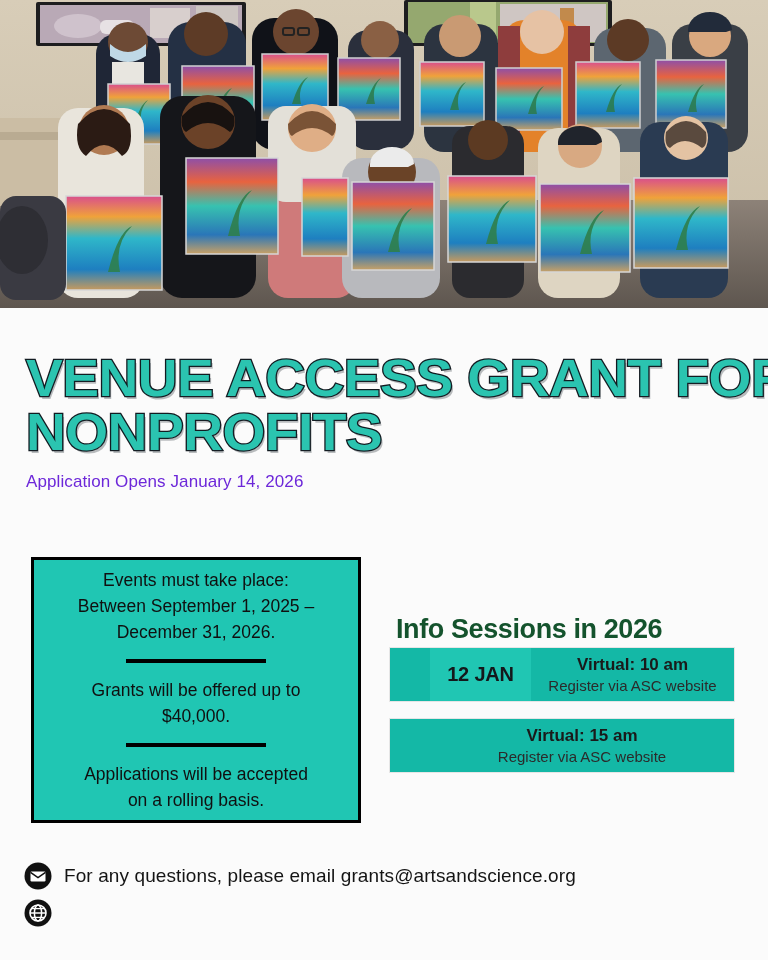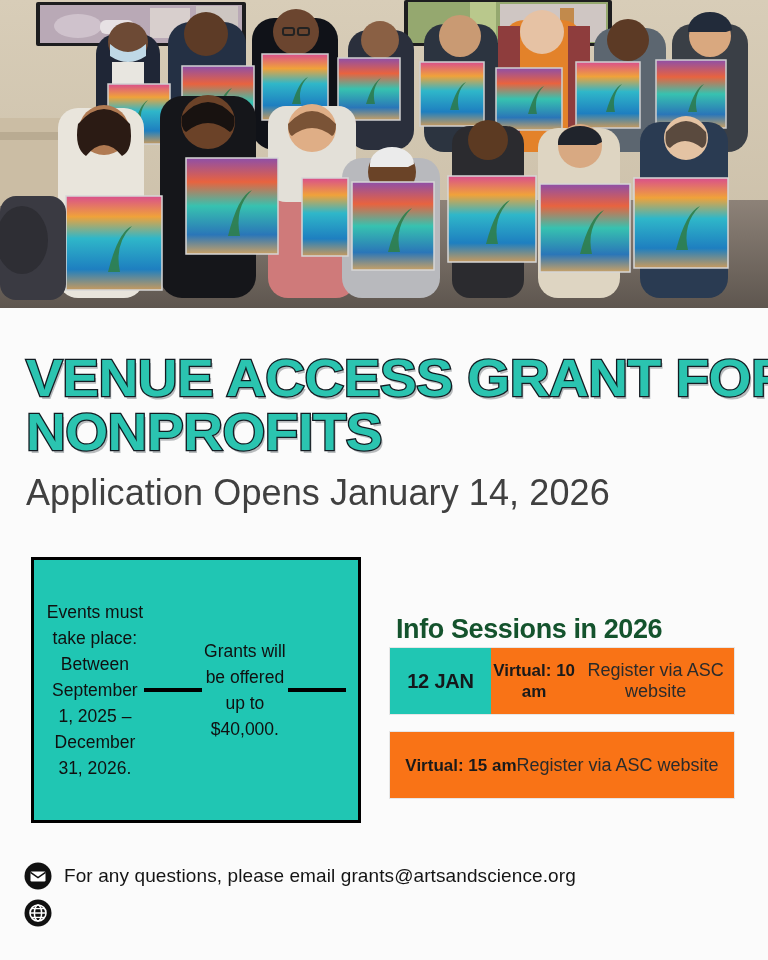--- a/index.html
+++ b/index.html
@@ -43,36 +43,37 @@
     -webkit-text-stroke: 2.5px #121b21;
     paint-order: stroke fill;
     text-shadow: 2px 3px 0 rgba(30,40,48,0.30);
   }
 
   
   .subtitle {
     position: absolute;
     left: 26px;
     top: 472px;
-    font-size: 36px;
-    color: #404040;
+    font-size: 17px;
+    color: #6d28d9;
     letter-spacing: 0.1px;
   }
 
   
   .teal-box {
     position: absolute;
     left: 31px;
     top: 557px;
     width: 330px;
     height: 266px;
     background: #20c6b3;
     border: 3px solid #000000;
     box-sizing: border-box;
     display: flex;
+    flex-direction: column;
     align-items: center;
     justify-content: center;
     padding: 6px 12px;
     box-sizing: border-box;
   }
   .teal-line {
     font-size: 17.5px;
     line-height: 26px;
     color: #101010;
     text-align: center;
@@ -97,54 +98,55 @@
   }
   .sessions {
     position: absolute;
     left: 389px;
     top: 647px;
     width: 346px;
   }
   .session-row {
     display: flex;
     align-items: stretch;
-    height: 68px;
+    height: 55px;
     margin-bottom: 16px;
-    background: #f97316;
+    background: #14b8a6;
     border: 1px solid #e6e6e6;
     box-sizing: border-box;
+    padding-left: 40px;
   }
   .session-date {
     width: 101px;
     flex: 0 0 101px;
     background: #20c6b3;
     display: flex;
     align-items: center;
     justify-content: center;
     font-size: 20px;
     font-weight: 700;
     color: #14181b;
     letter-spacing: -0.2px;
   }
   .session-body {
     flex: 1;
     display: flex;
-    flex-direction: row;
+    flex-direction: column;
     align-items: center;
     justify-content: center;
     line-height: 21px;
     text-align: center;
   }
   .session-title {
     font-size: 17px;
     font-weight: 700;
     color: #1a1a1a;
   }
   .session-sub {
-    font-size: 18px;
+    font-size: 15px;
     color: #2b2b2b;
   }
 
   
   .footer { position: absolute; left: 24px; top: 862px; text-align: right; }
   .foot-row {
     display: flex;
     align-items: center;
     margin-bottom: 9px;
   }
@@ -322,20 +324,22 @@
 <div class="subtitle">Application Opens January 14, 2026</div>
 
 <div class="teal-box">
   <div class="teal-line">Events must take place:
 Between September 1, 2025 –
 December 31, 2026.</div>
   <div class="teal-div"></div>
   <div class="teal-line">Grants will be offered up to
 $40,000.</div>
   <div class="teal-div"></div>
+  <div class="teal-line">Applications will be accepted
+on a rolling basis.</div>
 </div>
 
 <h2 class="info-head">Info Sessions in 2026</h2>
 <div class="sessions">
   <div class="session-row">
     <div class="session-date">12 JAN</div>
     <div class="session-body">
       <div class="session-title">Virtual: 10 am</div>
       <div class="session-sub">Register via ASC website</div>
     </div>

